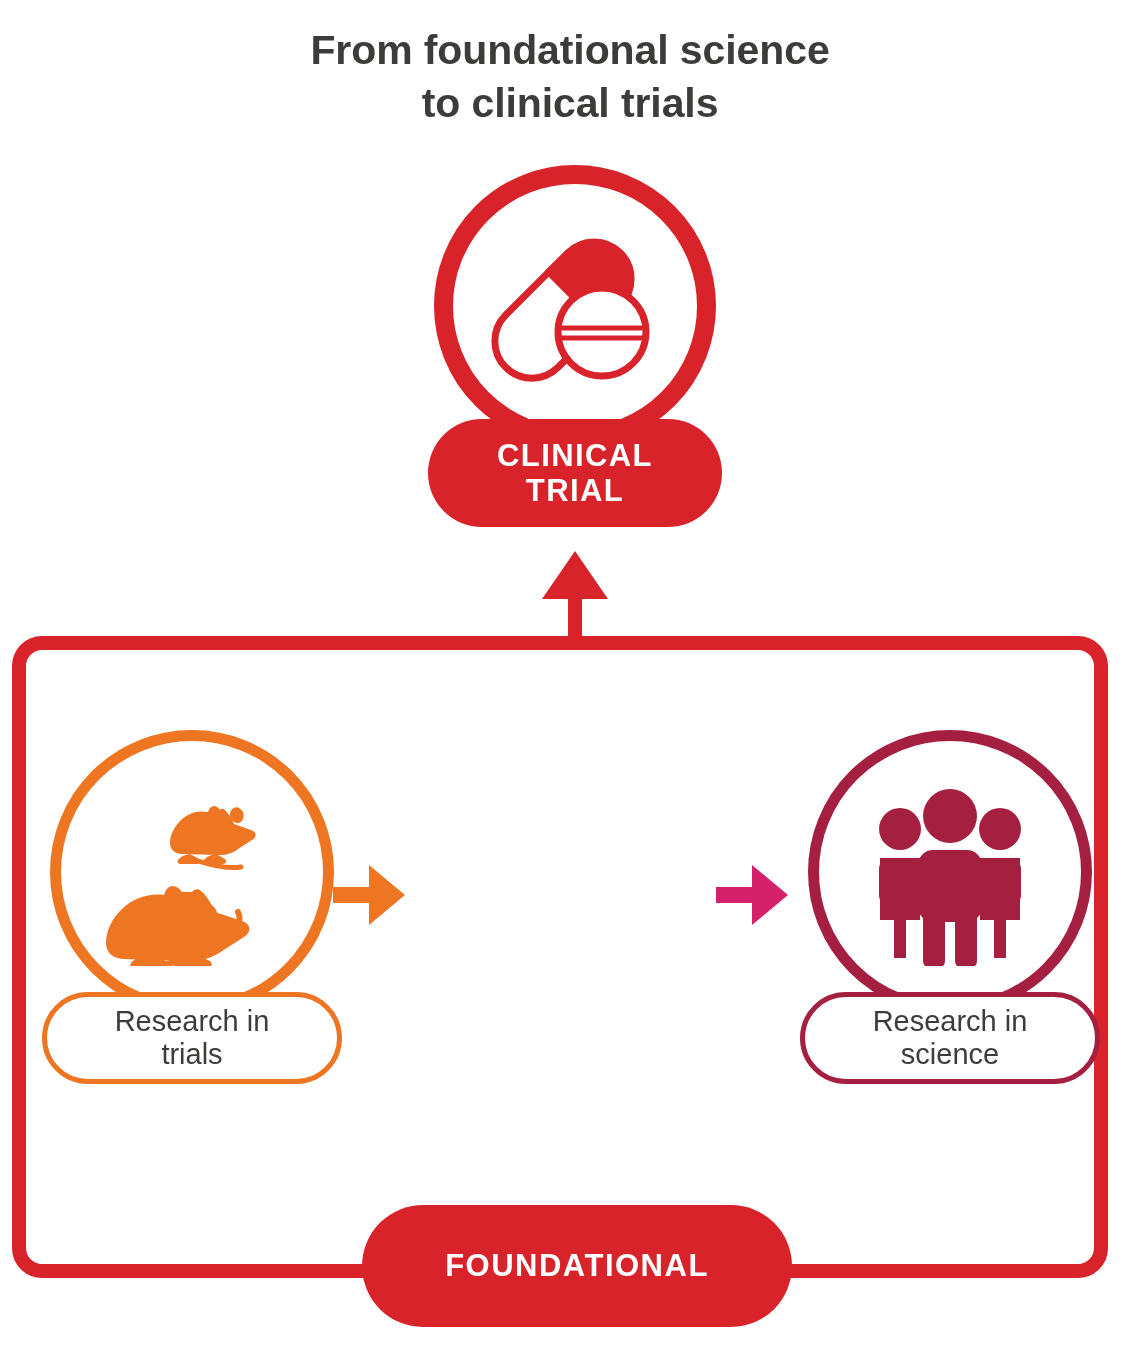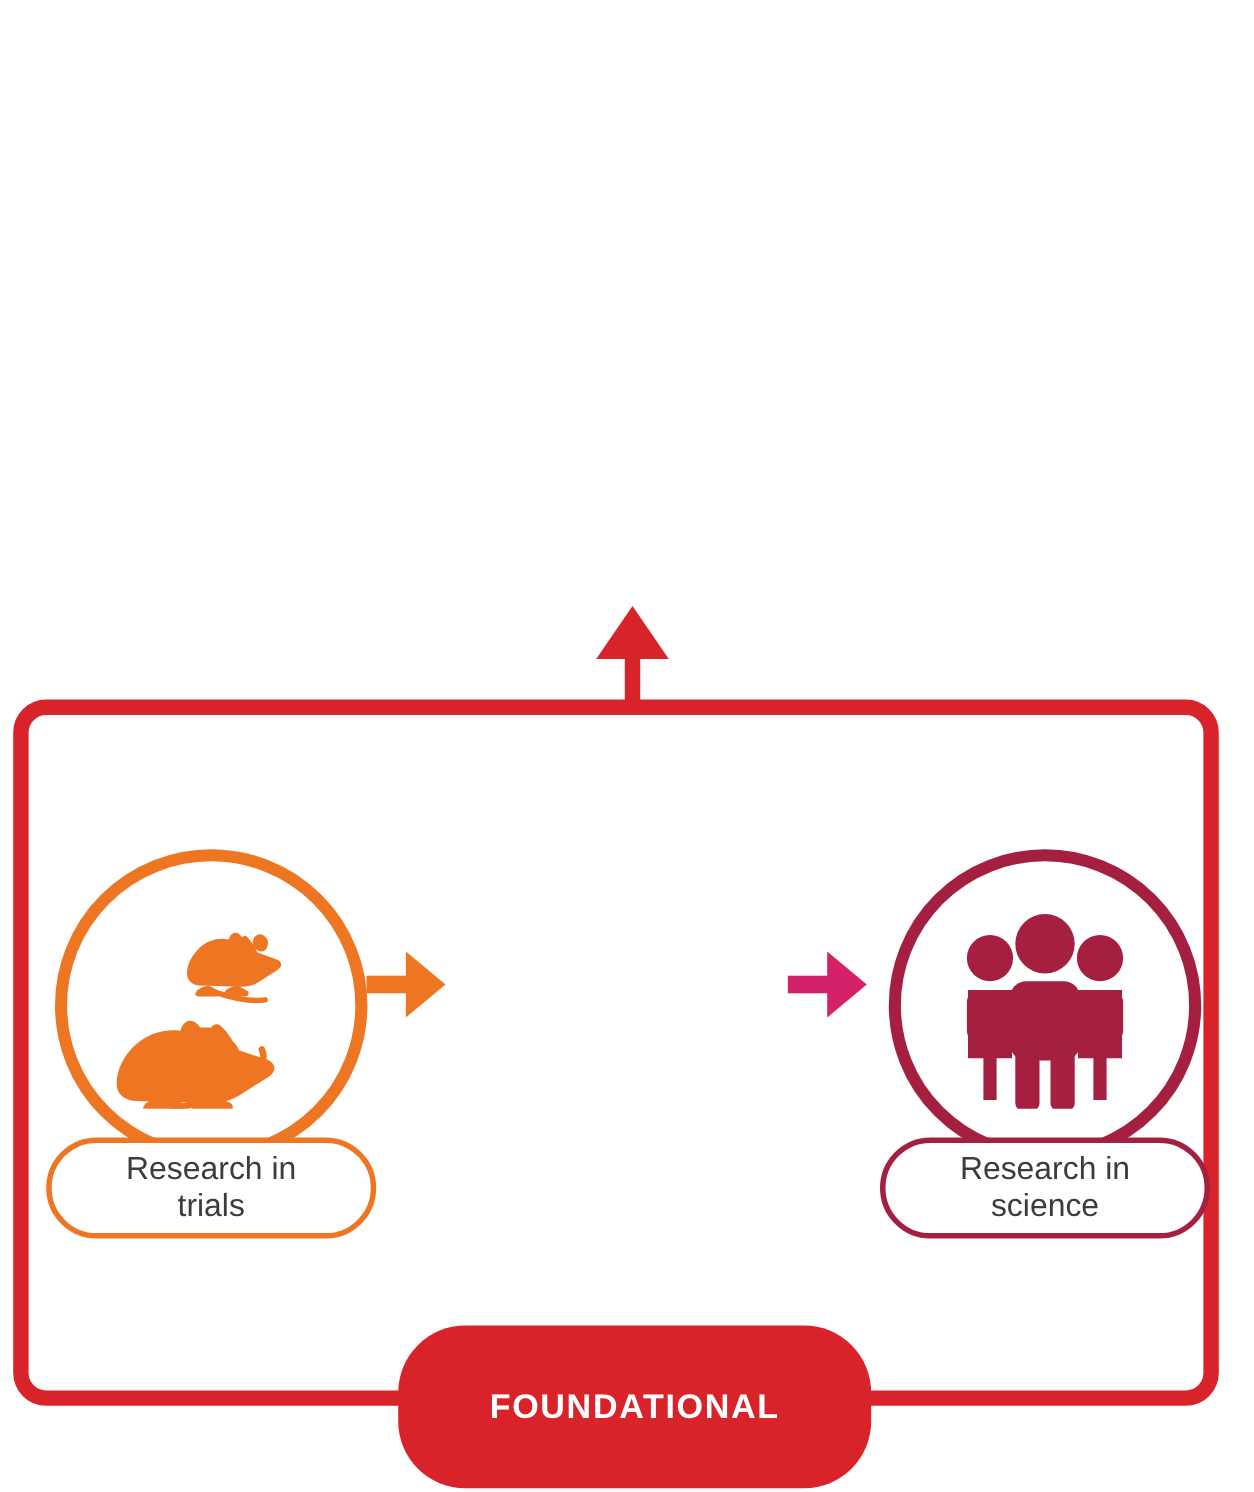--- a/index.html
+++ b/index.html
@@ -110,21 +110,21 @@
     height: 108px;
     background: #d8232a;
     border-radius: 54px;
     color: #ffffff;
     font-size: 31px;
     font-weight: bold;
     letter-spacing: 1.4px;
   }
 
   
-  .row-node { top: 772px; width: 300px; height: 354px; }
+  .row-node { top: 730px; width: 300px; height: 354px; }
   .row-node .ring {
     width: 284px; height: 284px;
     left: 8px;
   }
   .row-node .icon-wrap {
     left: 58px; top: 52px;
     width: 184px; height: 184px;
   }
   .row-node .pill {
     left: 0;
@@ -156,40 +156,68 @@
   .step-arrow { position: absolute; top: 862px; width: 74px; height: 66px; }
   #arrow-1 { left: 333px; }
   #arrow-2 { left: 716px; }
 
   
   #banner-foundational {
     position: absolute;
     left: 362px;
     top: 1205px;
     width: 430px;
-    height: 148px;
+    height: 122px;
     background: #d8232a;
     border-radius: 61px;
     display: flex;
     align-items: center;
     justify-content: center;
     text-align: center;
     color: #ffffff;
     font-size: 31px;
     font-weight: bold;
     letter-spacing: 1.5px;
     line-height: 1.25;
   }
 </style>
 </head>
 <body>
 
 <div id="stage">
 
-
+  <div class="title">
+    <span class="ln">From foundational science</span>
+    <span class="ln">to clinical trials</span>
+  </div>
+
+  <div class="node" id="node-clinical">
+    <div class="ring"></div>
+    <div class="icon-wrap">
+      <svg viewBox="0 0 190 190" width="190" height="190" aria-hidden="true">
+
+        <g transform="rotate(-45 95 85)">
+
+          <path d="M34 48 h61 v74 h-61 a37 37 0 0 1 0 -74 z" fill="#ffffff" stroke="#d8232a" stroke-width="7"></path>
+
+          <path d="M95 48 h27 a37 37 0 0 1 0 74 h-27 z" fill="#d8232a" stroke="#d8232a" stroke-width="7" stroke-linejoin="round"></path>
+        </g>
+
+        <circle cx="122" cy="119" r="44" fill="#ffffff" stroke="#d8232a" stroke-width="7"></circle>
+        <line x1="80" y1="115" x2="164" y2="115" stroke="#d8232a" stroke-width="5"></line>
+        <line x1="80" y1="125" x2="164" y2="125" stroke="#d8232a" stroke-width="5"></line>
+      </svg>
+    </div>
+    <div class="pill">
+      <div>
+        <div>CLINICAL</div>
+        <div>TRIAL</div>
+      </div>
+    </div>
+  </div>
 
   <div class="up-arrow">
     <svg viewBox="0 0 70 95" width="70" height="95" aria-hidden="true">
       <rect x="28" y="42" width="14" height="53" fill="#d8232a"></rect>
       <polygon points="35,2 68,50 2,50" fill="#d8232a"></polygon>
     </svg>
   </div>
 
   <div class="frame"></div>
 

